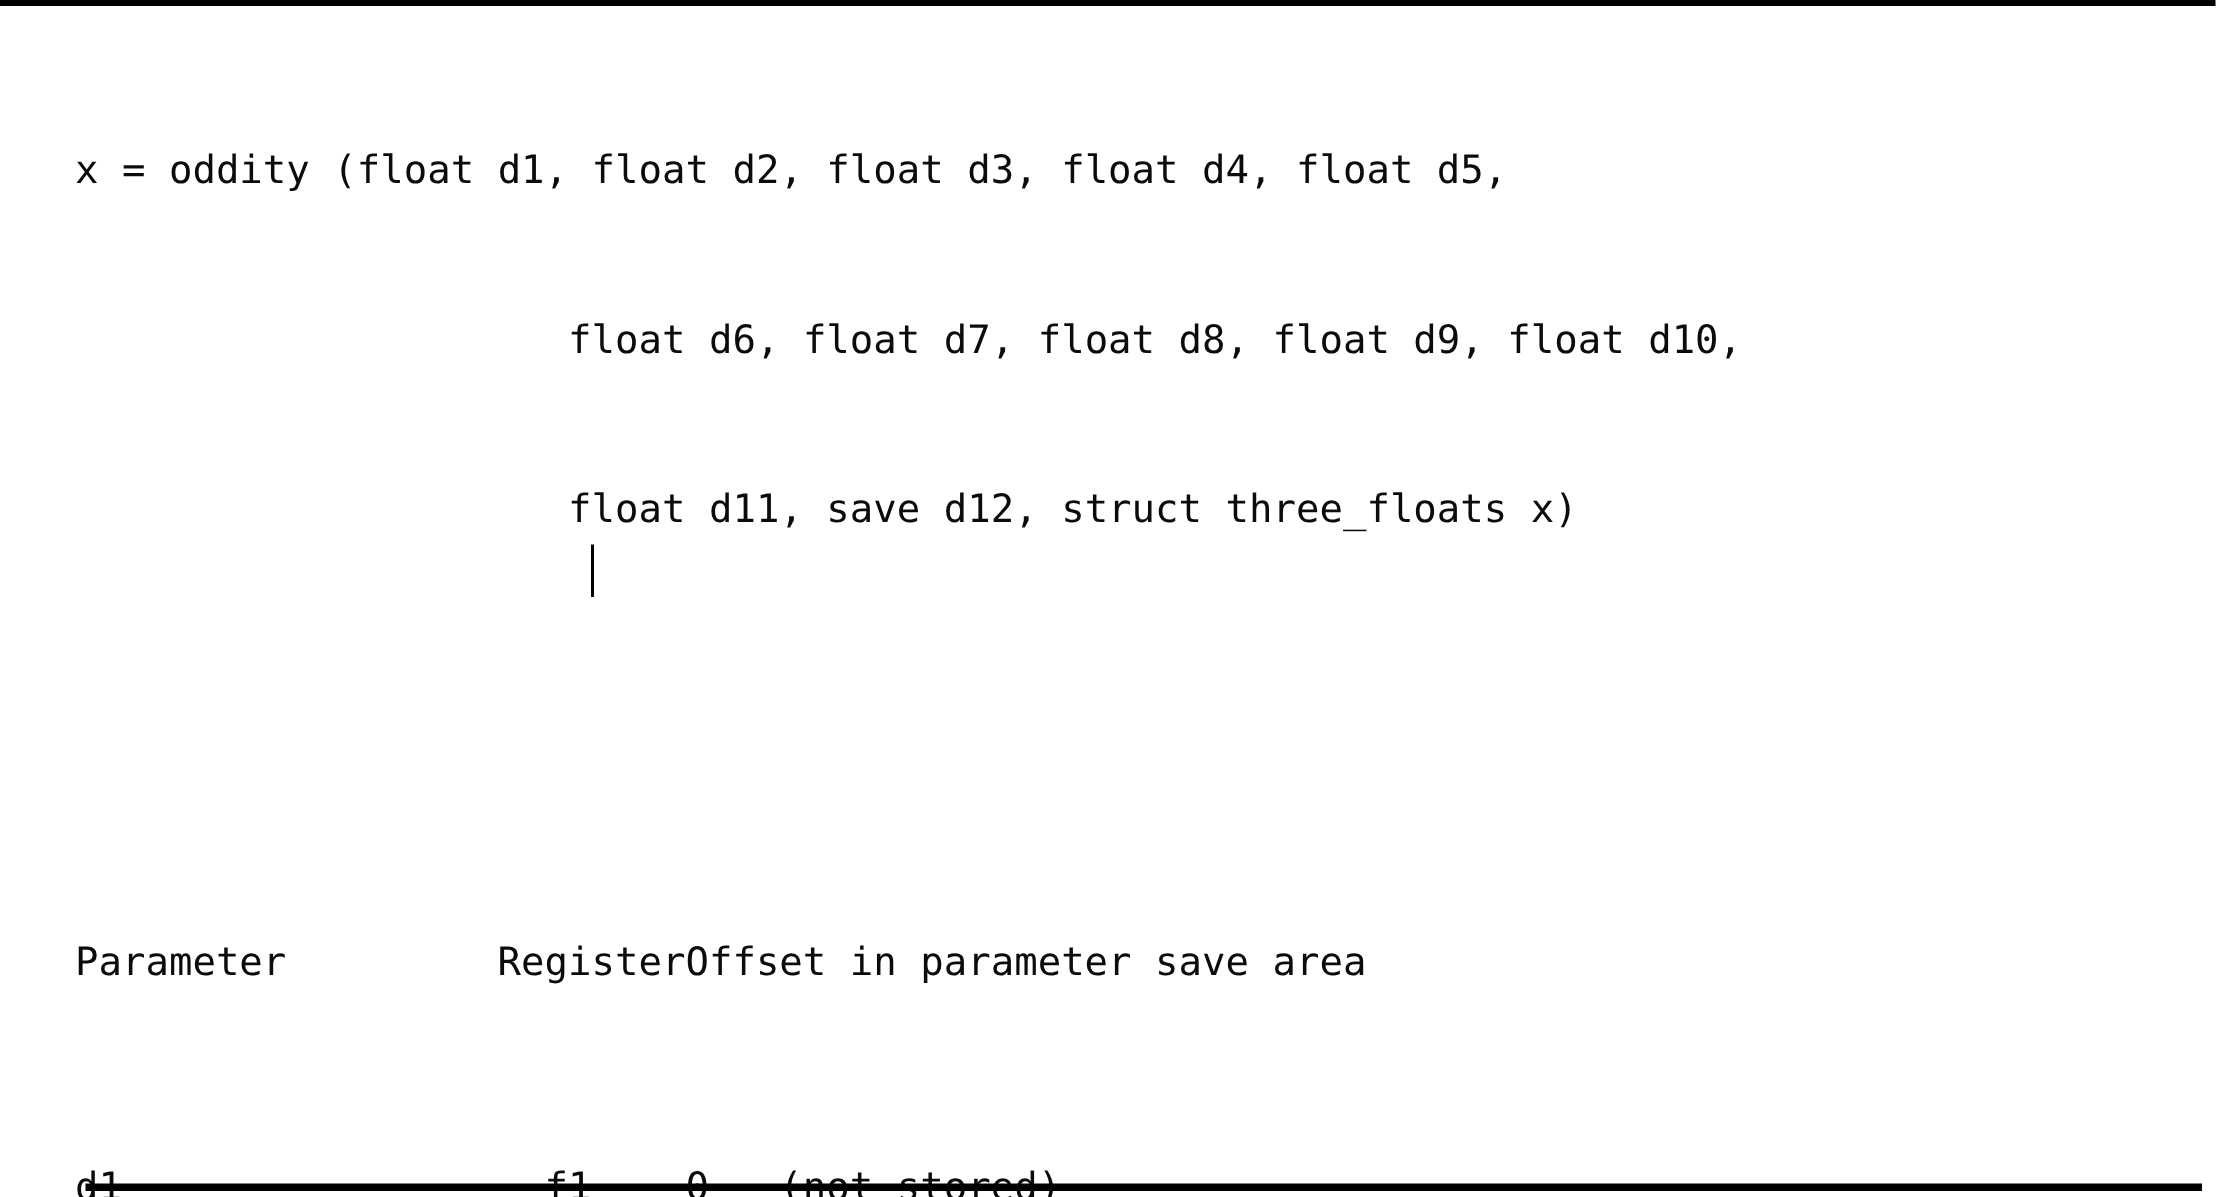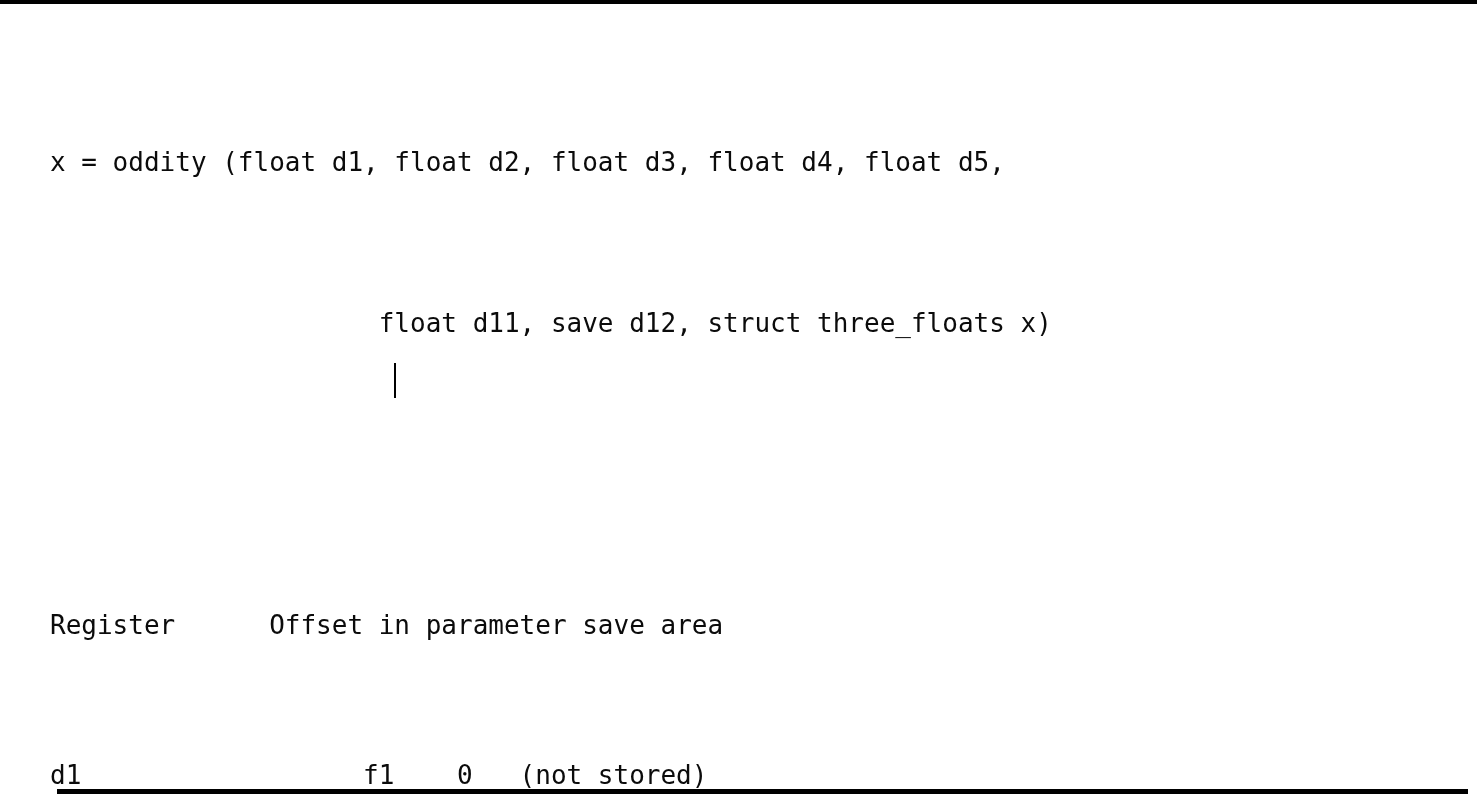--- a/index.html
+++ b/index.html
@@ -35,34 +35,33 @@
     left: 50px;
     top: 21px;
     font-family: "DejaVu Sans Mono", "Liberation Mono", monospace;
     font-size: 26px;
     line-height: 37.66px;
     color: #0b0b0b;
     white-space: pre;
   }
   .codeline {
     white-space: pre;
-    margin-top: 48px;
   }
   .codeline.indent {
     padding-left: 21ch;
   }
   .blank {
     height: 37.66px;
   }
   .row {
     display: flex;
     white-space: pre;
   }
   .hparam { width: 12ch; flex: none; }
-  .hreg   { width: 14ch; flex: none; }
+  .hreg   { width: 14ch; flex: none; text-align: right; }
   .hoff   { flex: none; text-align: right; }
   .cparam { width: 20ch; flex: none; }
   .creg   { width: 6ch;  flex: none; }
   .coff   { width: 4ch;  flex: none; }
   .cnote  { flex: none; }
   .caret {
     position: absolute;
     left: 22ch;
     top: 342px;
     width: 2px;
@@ -71,25 +70,27 @@
   }
 </style>
 </head>
 <body>
 
 <div class="page">
   <div class="rule top"></div>
 
   <div class="content">
     <div class="codeline">x = oddity (float d1, float d2, float d3, float d4, float d5,</div>
+    <div class="codeline indent">float d6, float d7, float d8, float d9, float d10,</div>
     <div class="codeline indent">float d11, save d12, struct three_floats x)</div>
 
     <div class="blank"></div>
 
     <div class="row">
+      <span class="hparam">Parameter</span>
       <span class="hreg">Register</span>
       <span class="hoff">Offset in parameter save area</span>
     </div>
 
     <div class="row">
       <span class="cparam">d1</span>
       <span class="creg">f1</span>
       <span class="coff">0</span>
       <span class="cnote">(not stored)</span>
     </div>

